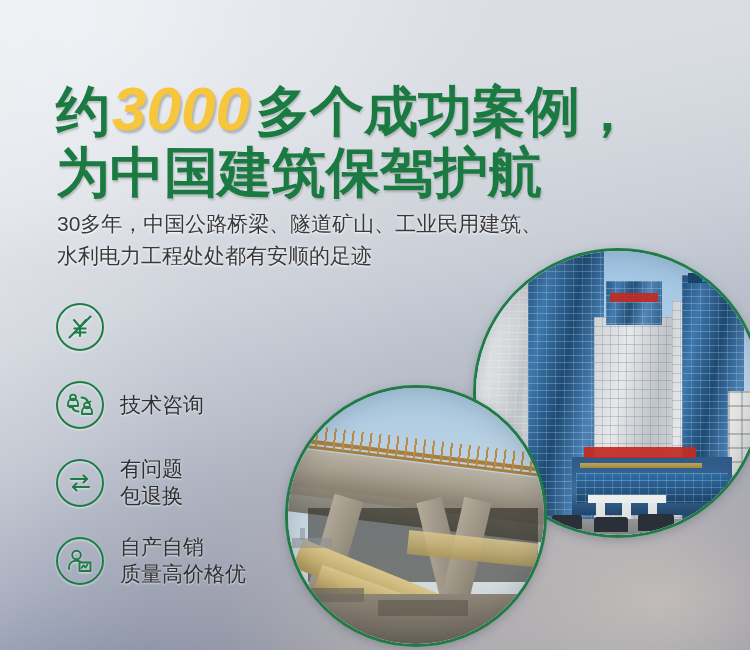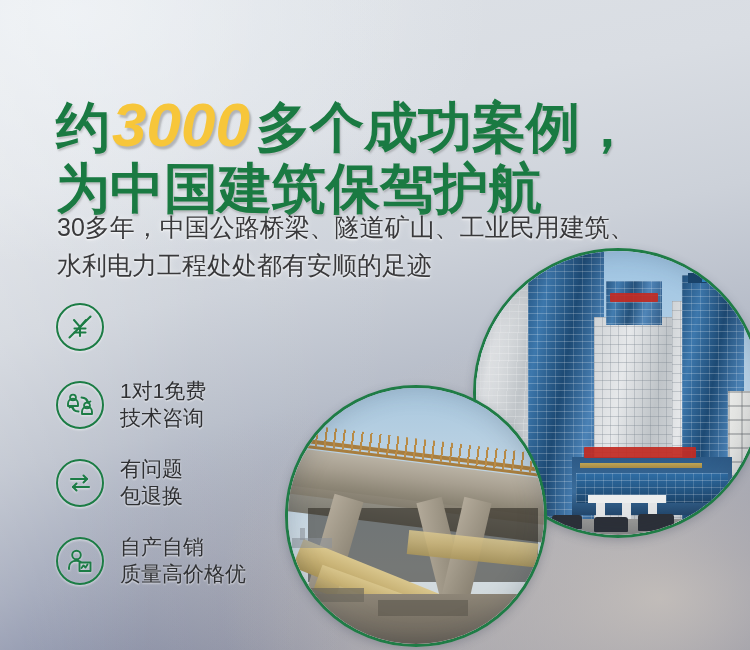--- a/index.html
+++ b/index.html
@@ -29,40 +29,40 @@
     background:
       radial-gradient(95% 70% at 88% 92%, rgba(205,198,190,0.85) 0%, rgba(205,198,190,0.0) 62%),
       radial-gradient(70% 55% at 52% 100%, rgba(198,192,186,0.55) 0%, rgba(198,192,186,0) 70%),
       radial-gradient(85% 60% at 10% 2%, rgba(236,240,244,0.9) 0%, rgba(236,240,244,0) 65%);}
   #bgsheen{position:absolute;inset:0;
     background:linear-gradient(100deg, rgba(255,255,255,0.28) 0%, rgba(255,255,255,0.05) 30%, rgba(255,255,255,0) 55%);}
 
   .layer{position:absolute;inset:0;}
 
   
-  #headline{position:absolute;left:56px;top:92px;width:660px;}
+  #headline{position:absolute;left:56px;top:76px;width:660px;}
   .hl-line{
     font-size:54px;font-weight:bold;line-height:1.08;white-space:nowrap;
     letter-spacing:0px;
   }
   .hl-green{
     color:#1a7a42;
     text-shadow:1px 2px 2px rgba(80,80,80,0.30), 0 1px 0 rgba(255,255,255,0.35);
   }
   .hl-gold{
     color:#f7c63a;font-style:italic;font-weight:bold;font-size:62px;
     padding:0 6px 0 2px;
     text-shadow:2px 3px 2px rgba(90,90,90,0.35);
   }
   #hl2{margin-top:0;}
 
   
   #subtitle{position:absolute;left:57px;top:208px;width:680px;}
   .sub-line{
-    font-size:25px;color:#39393b;line-height:1.52;white-space:nowrap;
+    font-size:21px;color:#39393b;line-height:1.52;white-space:nowrap;
     text-shadow:0 1px 2px rgba(255,255,255,0.85),0 0 6px rgba(255,255,255,0.6);
   }
 
   
   #features{position:absolute;left:56px;top:296px;}
   .feat{display:flex;align-items:center;height:62px;margin-bottom:16px;}
   .feat-ic{
     width:48px;height:48px;flex:0 0 48px;border-radius:50%;
     border:2.6px solid #1c7c45;box-sizing:border-box;
     display:flex;align-items:center;justify-content:center;
@@ -248,21 +248,20 @@
             <circle cx="23" cy="16.5" r="2.9"></circle>
             <path d="M18 25 v-2.2 a5 5 0 0 1 10 0 V25 z"></path>
             <path d="M17.5 8.5 q5.5 0.5 6.5 4.5"></path>
             <path d="M22.5 11.5 l1.6 2.2 l2.3 -1.2"></path>
             <path d="M14.5 22.5 q-5.5 -0.5 -6.5 -4.5"></path>
             <path d="M9.5 19.5 l-1.6 -2.2 l-2.3 1.2"></path>
           </g>
         </svg>
       </div>
       <div class="feat-tx">
-        <div>1对1免费</div>
         <div>技术咨询</div>
       </div>
     </div>
 
     <div class="feat">
       <div class="feat-ic">
         <svg width="32" height="32" viewBox="0 0 32 32">
           <g fill="none" stroke="#1c7c45" stroke-width="2.1" stroke-linecap="round" stroke-linejoin="round">
             <path d="M7 12 H23"></path>
             <path d="M19.5 8.5 L23 12 L19.5 15.5"></path>

